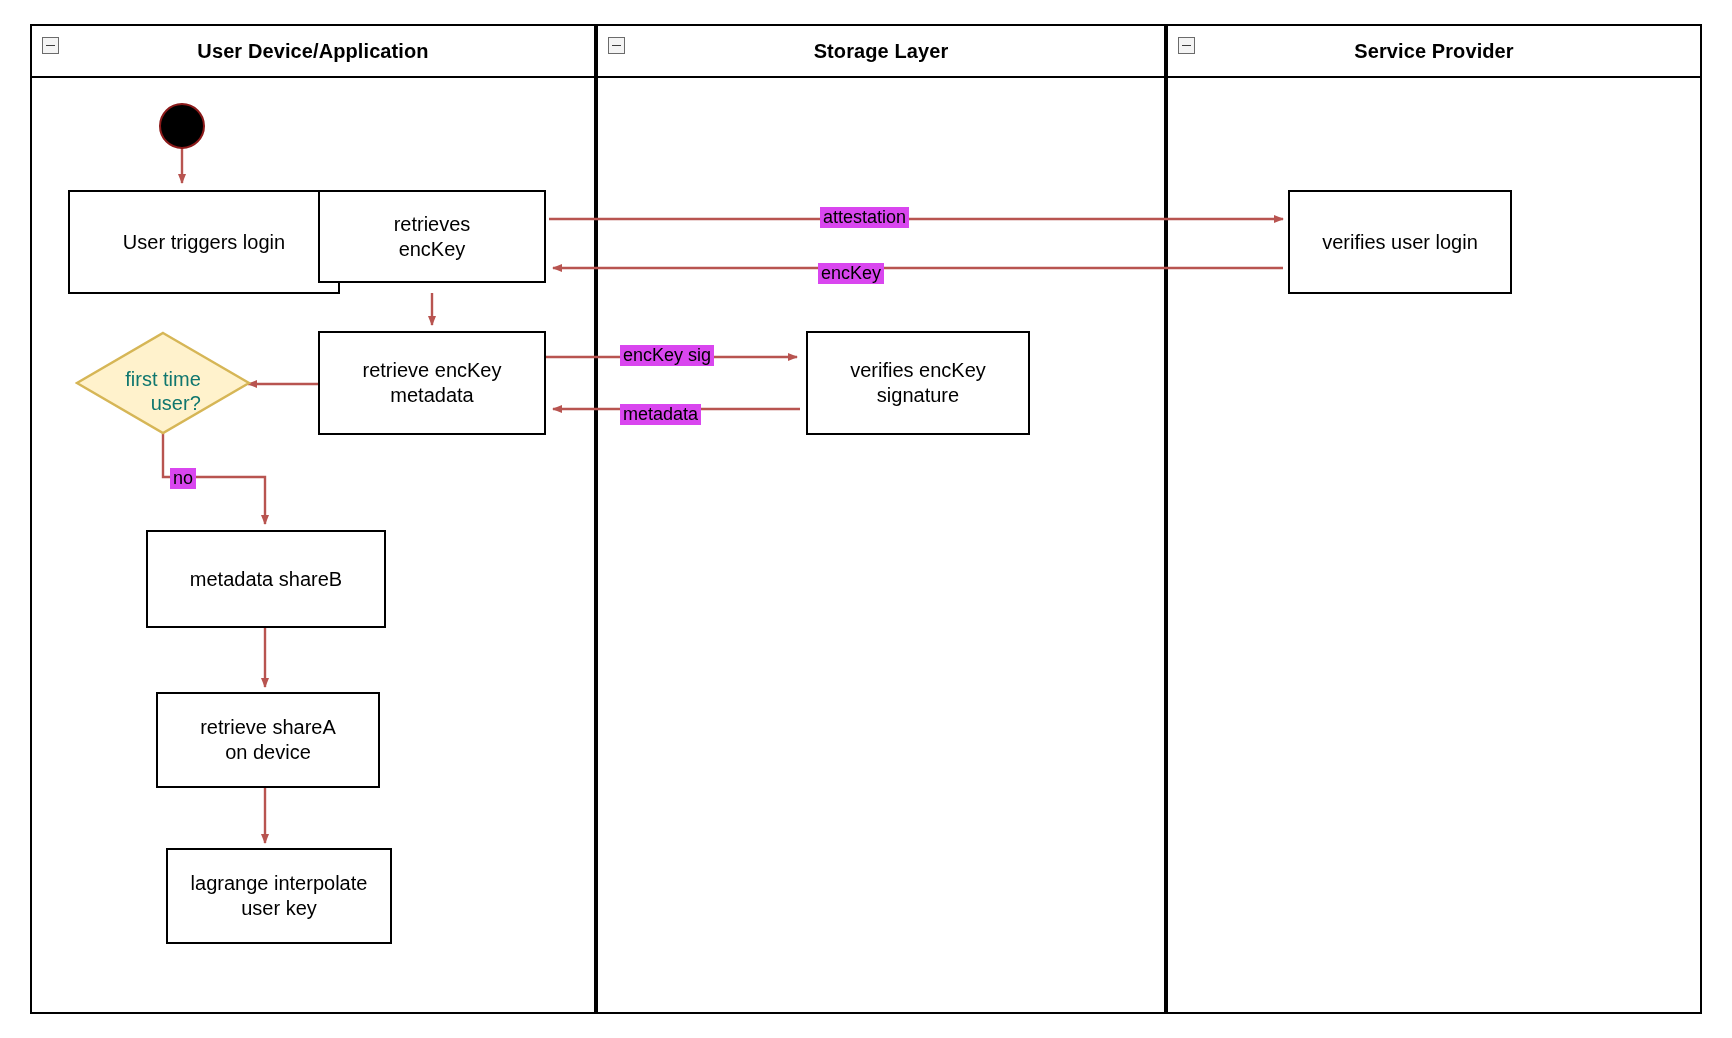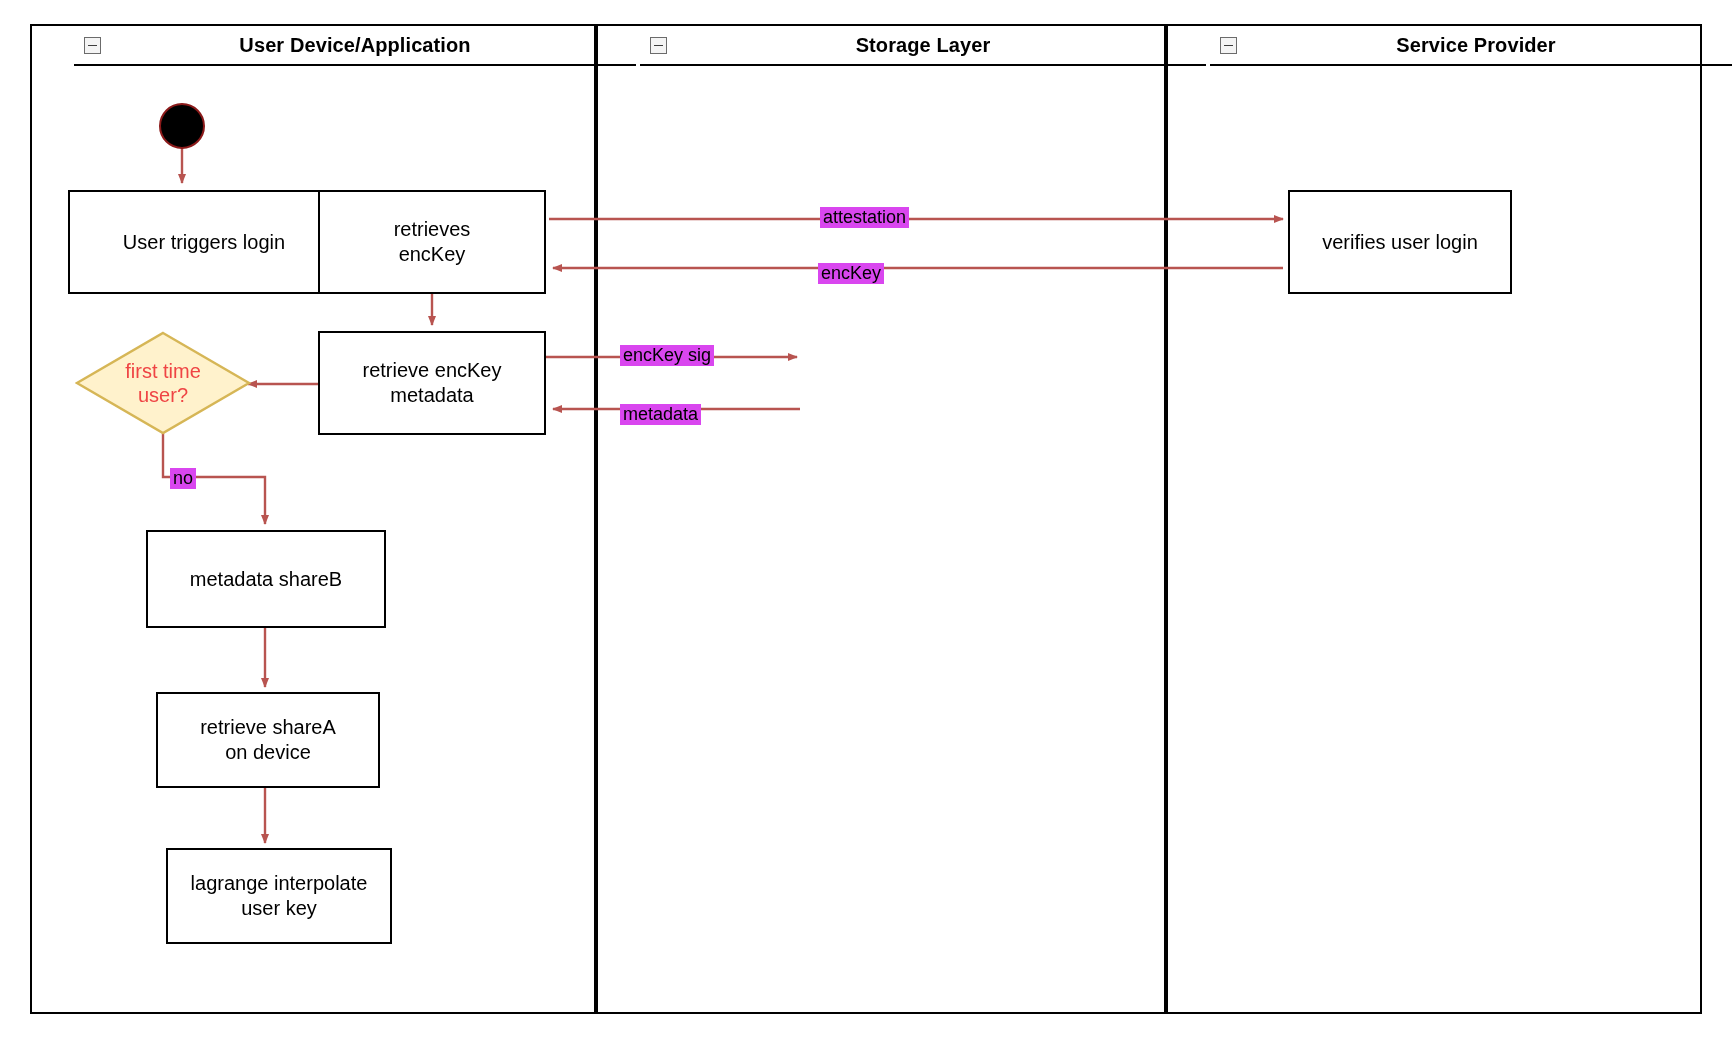--- a/index.html
+++ b/index.html
@@ -20,26 +20,25 @@
     box-sizing: border-box;
     border: 2px solid #000000;
     background: transparent;
   }
   .lane-header {
     position: absolute;
     box-sizing: border-box;
     left: 0;
     top: 0;
     width: 100%;
-    height: 40px;
+    height: 52px;
     border-bottom: 2px solid #000000;
     display: flex;
     align-items: center;
     justify-content: center;
-    margin-left: 42px;
   }
   .lane-title {
     font-size: 20px;
     font-weight: bold;
     color: #000000;
     letter-spacing: 0.1px;
   }
   .collapse-box {
     position: absolute;
     left: 10px;
@@ -87,29 +86,29 @@
     box-sizing: border-box;
   }
   .decision .dia-shape {
     position: absolute;
     left: 0; top: 0;
     width: 100%;
     height: 100%;
   }
   .decision .dia-label {
     position: absolute;
-    left: 0; top: 0;
+    left: 0; top: 8px;
     width: 100%;
     height: 100%;
     display: flex;
     align-items: center;
     justify-content: center;
-    text-align: center;
+    text-align: right;
     font-size: 20px;
-    color: #ef4444;
+    color: #0f766e;
     line-height: 1.2;
     white-space: pre-line;
   }
   svg.edges {
     position: absolute;
     left: 0;
     top: 0;
     width: 1732px;
     height: 1038px;
     overflow: visible;
@@ -205,21 +204,21 @@
   <div class="edge-label" style="left:820px; top:207px;">attestation</div>
   <div class="edge-label" style="left:818px; top:263px;">encKey</div>
   <div class="edge-label" style="left:620px; top:345px;">encKey sig</div>
   <div class="edge-label" style="left:620px; top:404px;">metadata</div>
   <div class="edge-label" style="left:170px; top:468px;">no</div>
 
   <div class="start-node" style="left:159px; top:103px; width:46px; height:46px;"></div>
 
   <div class="node" style="left:68px; top:190px; width:272px; height:104px;">User triggers login</div>
 
-  <div class="node" style="left:318px; top:190px; width:228px; height:104px;">retrieves
+  <div class="node" style="left:318px; top:190px; width:228px; height:93px;">retrieves
 encKey</div>
 
   <div class="node" style="left:318px; top:331px; width:228px; height:104px;">retrieve encKey
 metadata</div>
 
   <div class="decision" style="left:75px; top:331px; width:176px; height:104px;">
     <svg class="dia-shape" viewBox="0 0 176 104" preserveAspectRatio="none">
       <polygon points="88,2 174,52 88,102 2,52" fill="#fff2cc" stroke="#d6b656" stroke-width="2.4"></polygon>
     </svg>
     <div class="dia-label">first time
@@ -227,16 +226,18 @@
   </div>
 
   <div class="node" style="left:146px; top:530px; width:240px; height:98px;">metadata shareB</div>
 
   <div class="node" style="left:156px; top:692px; width:224px; height:96px;">retrieve shareA
 on device</div>
 
   <div class="node" style="left:154px; top:848px; width:226px; height:96px;margin-left:12px;">lagrange interpolate
 user key</div>
 
+  <div class="node" style="left:806px; top:331px; width:224px; height:104px;">verifies encKey
+signature</div>
 
   <div class="node" style="left:1288px; top:190px; width:224px; height:104px;">verifies user login</div>
 
 </div>
 
 </body></html>

